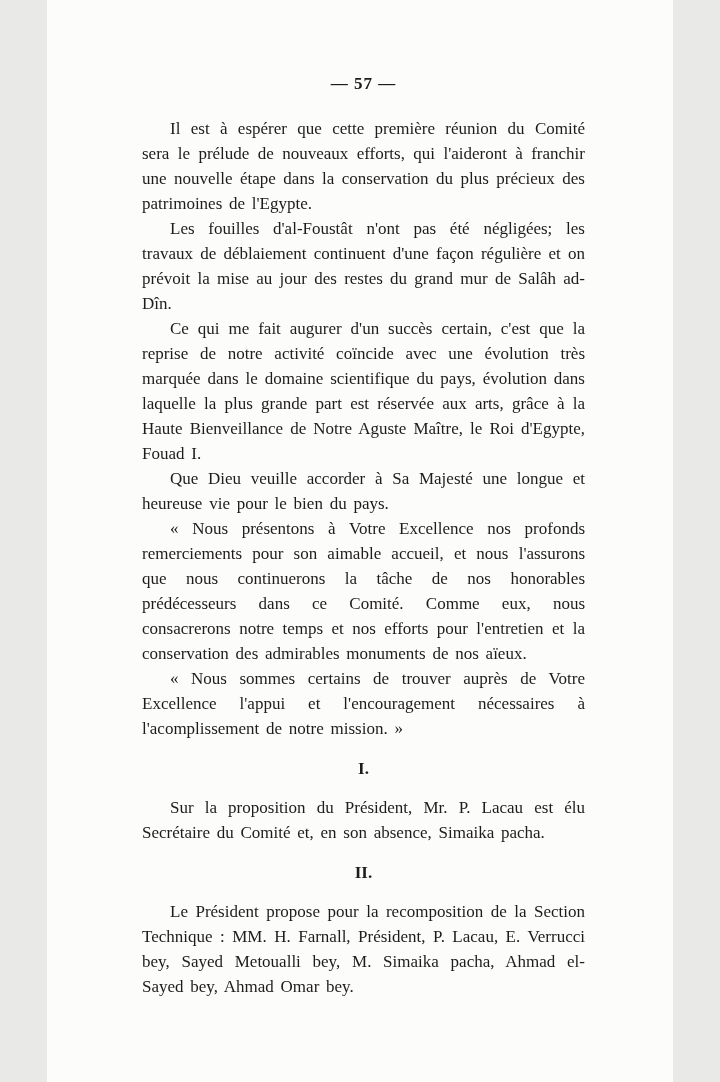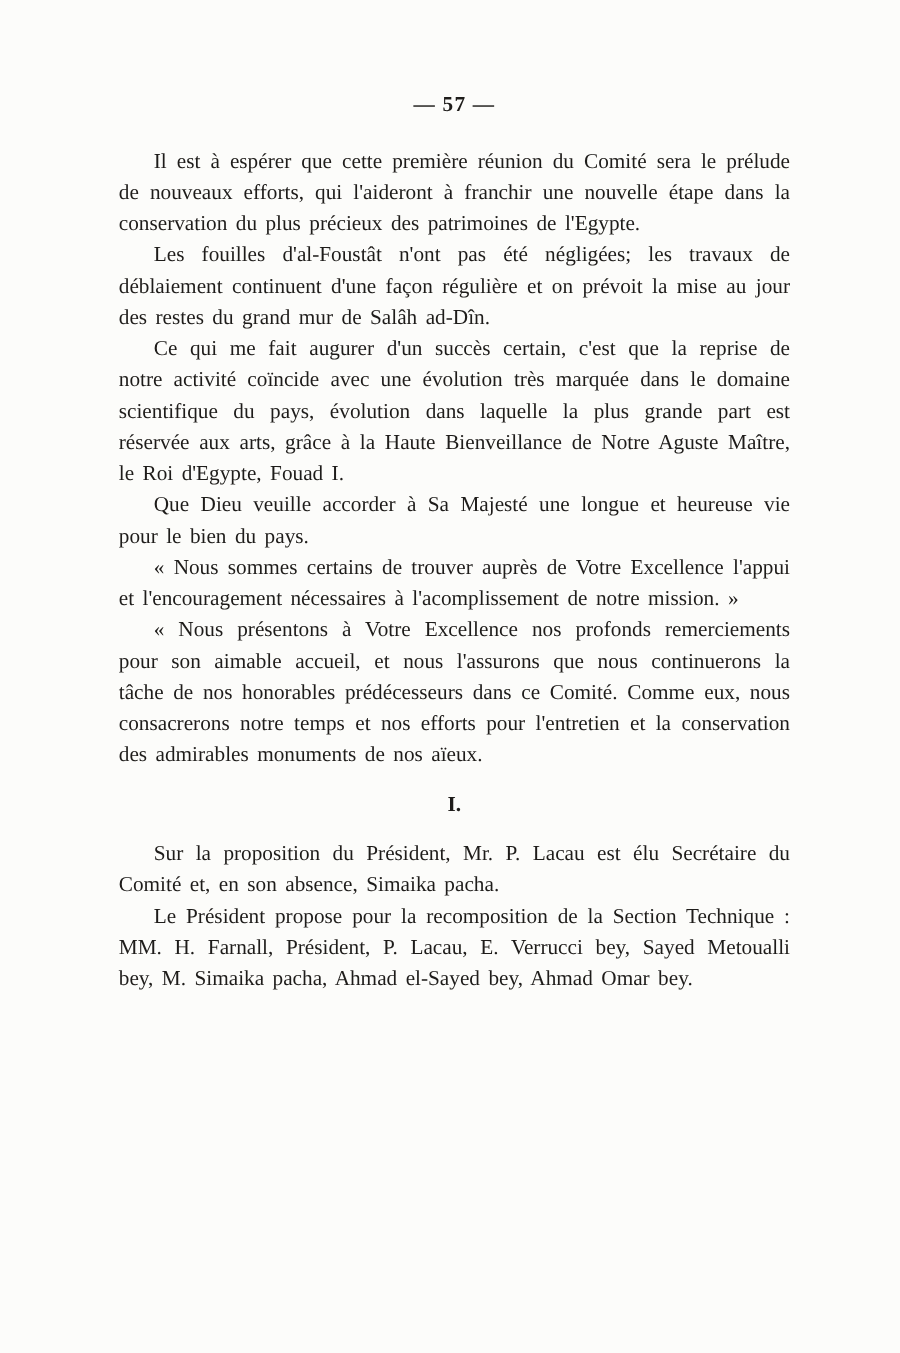--- a/index.html
+++ b/index.html
@@ -2,21 +2,21 @@
 <html><head>
 <meta charset="utf-8">
 <style>
   html, body {
     margin: 0;
     padding: 0;
     background: #e9e9e7;
   }
   .scan-page {
     position: relative;
-    width: 720px;
+    width: 626px;
     height: 1082px;
     margin: 0 auto;
     background: #fcfcfa;
     box-sizing: border-box;
     padding: 74px 88px 0 95px;
     font-family: "Liberation Serif", "DejaVu Serif", serif;
     color: #1e1c1a;
     overflow: hidden;
   }
   .page-number {
@@ -57,25 +57,26 @@
 
   <p class="para">Il est à espérer que cette première réunion du Comité sera le prélude de nouveaux efforts, qui l'aideront à franchir une nouvelle étape dans la conservation du plus précieux des patrimoines de l'Egypte.</p>
 
   <p class="para">Les fouilles d'al-Foustât n'ont pas été négligées; les travaux de déblaiement continuent d'une façon régulière et on prévoit la mise au jour des restes du grand mur de Salâh ad-Dîn.</p>
 
   <p class="para">Ce qui me fait augurer d'un succès certain, c'est que la reprise de notre activité coïncide avec une évolution très marquée dans le domaine scientifique du pays, évolution dans laquelle la plus grande part est réservée aux arts, grâce à la Haute Bienveillance de Notre Aguste Maître, le Roi d'Egypte, Fouad I.</p>
 
   <p class="para">Que Dieu veuille accorder à Sa Majesté une longue et heureuse vie pour le bien du pays.</p>
 
 
+  <p class="para">« Nous présentons à Votre Excellence nos profonds remerciements pour son aimable accueil, et nous l'assurons que nous continuerons la tâche de nos honorables prédécesseurs dans ce Comité. Comme eux, nous consacrerons notre temps et nos efforts pour l'entretien et la conservation des admirables monuments de nos aïeux.</p>
+
   <p class="para">« Nous sommes certains de trouver auprès de Votre Excellence l'appui et l'encouragement nécessaires à l'acomplissement de notre mission. »</p>
-
-  <p class="para">« Nous présentons à Votre Excellence nos profonds remerciements pour son aimable accueil, et nous l'assurons que nous continuerons la tâche de nos honorables prédécesseurs dans ce Comité. Comme eux, nous consacrerons notre temps et nos efforts pour l'entretien et la conservation des admirables monuments de nos aïeux.</p>
 
   <div class="section-heading">I.</div>
 
   <p class="para italic">Sur la proposition du Président, Mr. P. Lacau est élu Secrétaire du Comité et, en son absence, Simaika pacha.</p>
 
+  <div class="section-heading">II.</div>
 
   <p class="para">Le Président propose pour la recomposition de la Section Technique : MM. H. Farnall, Président, P. Lacau, E. Verrucci bey, Sayed Metoualli bey, M. Simaika pacha, Ahmad el-Sayed bey, Ahmad Omar bey.</p>
 
 
 </div>
 
 </body></html>

